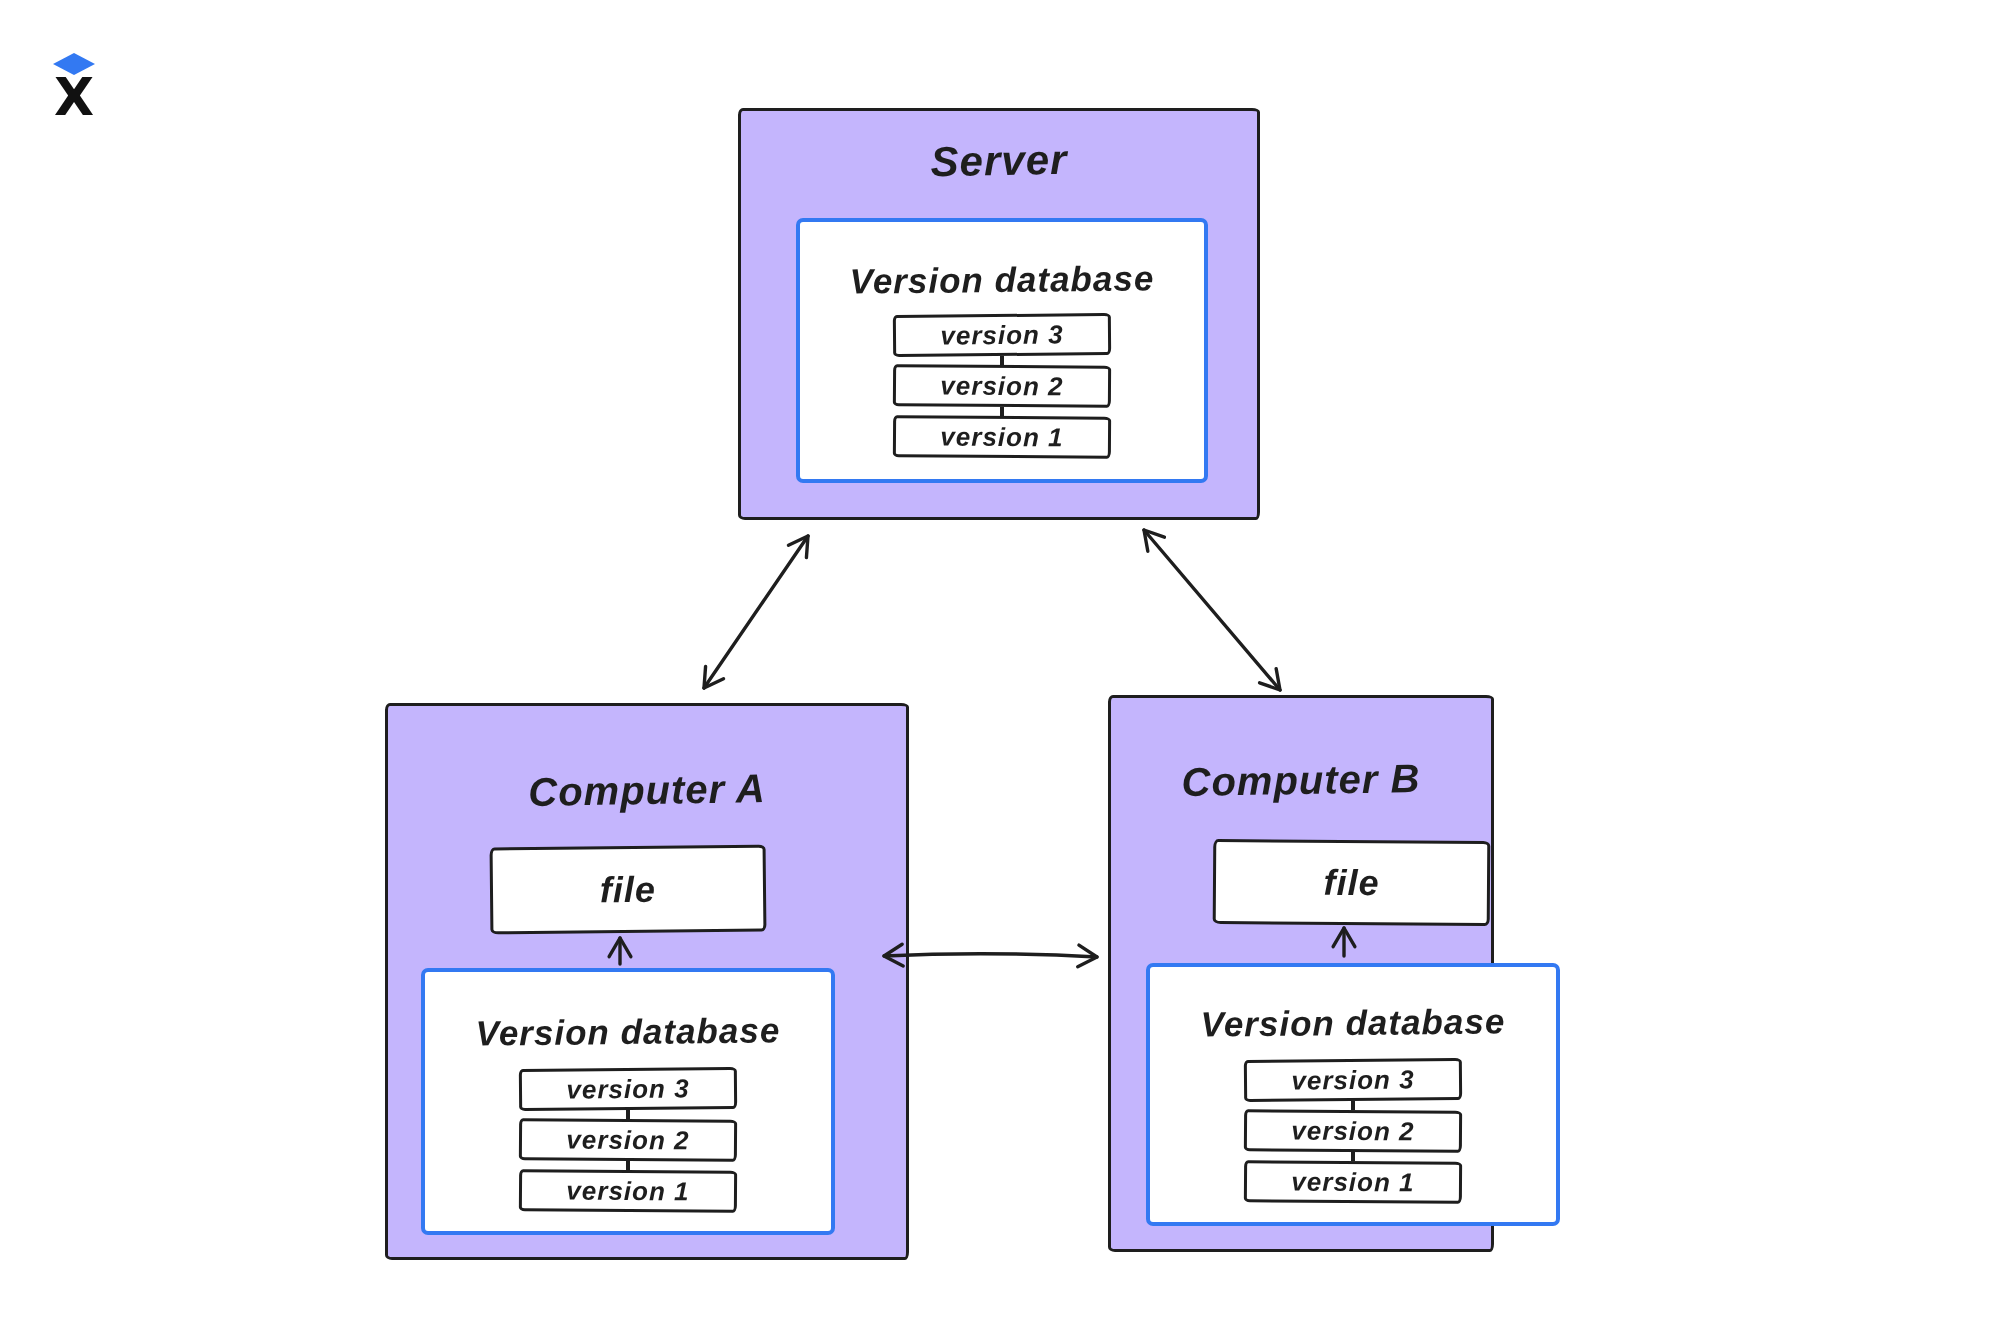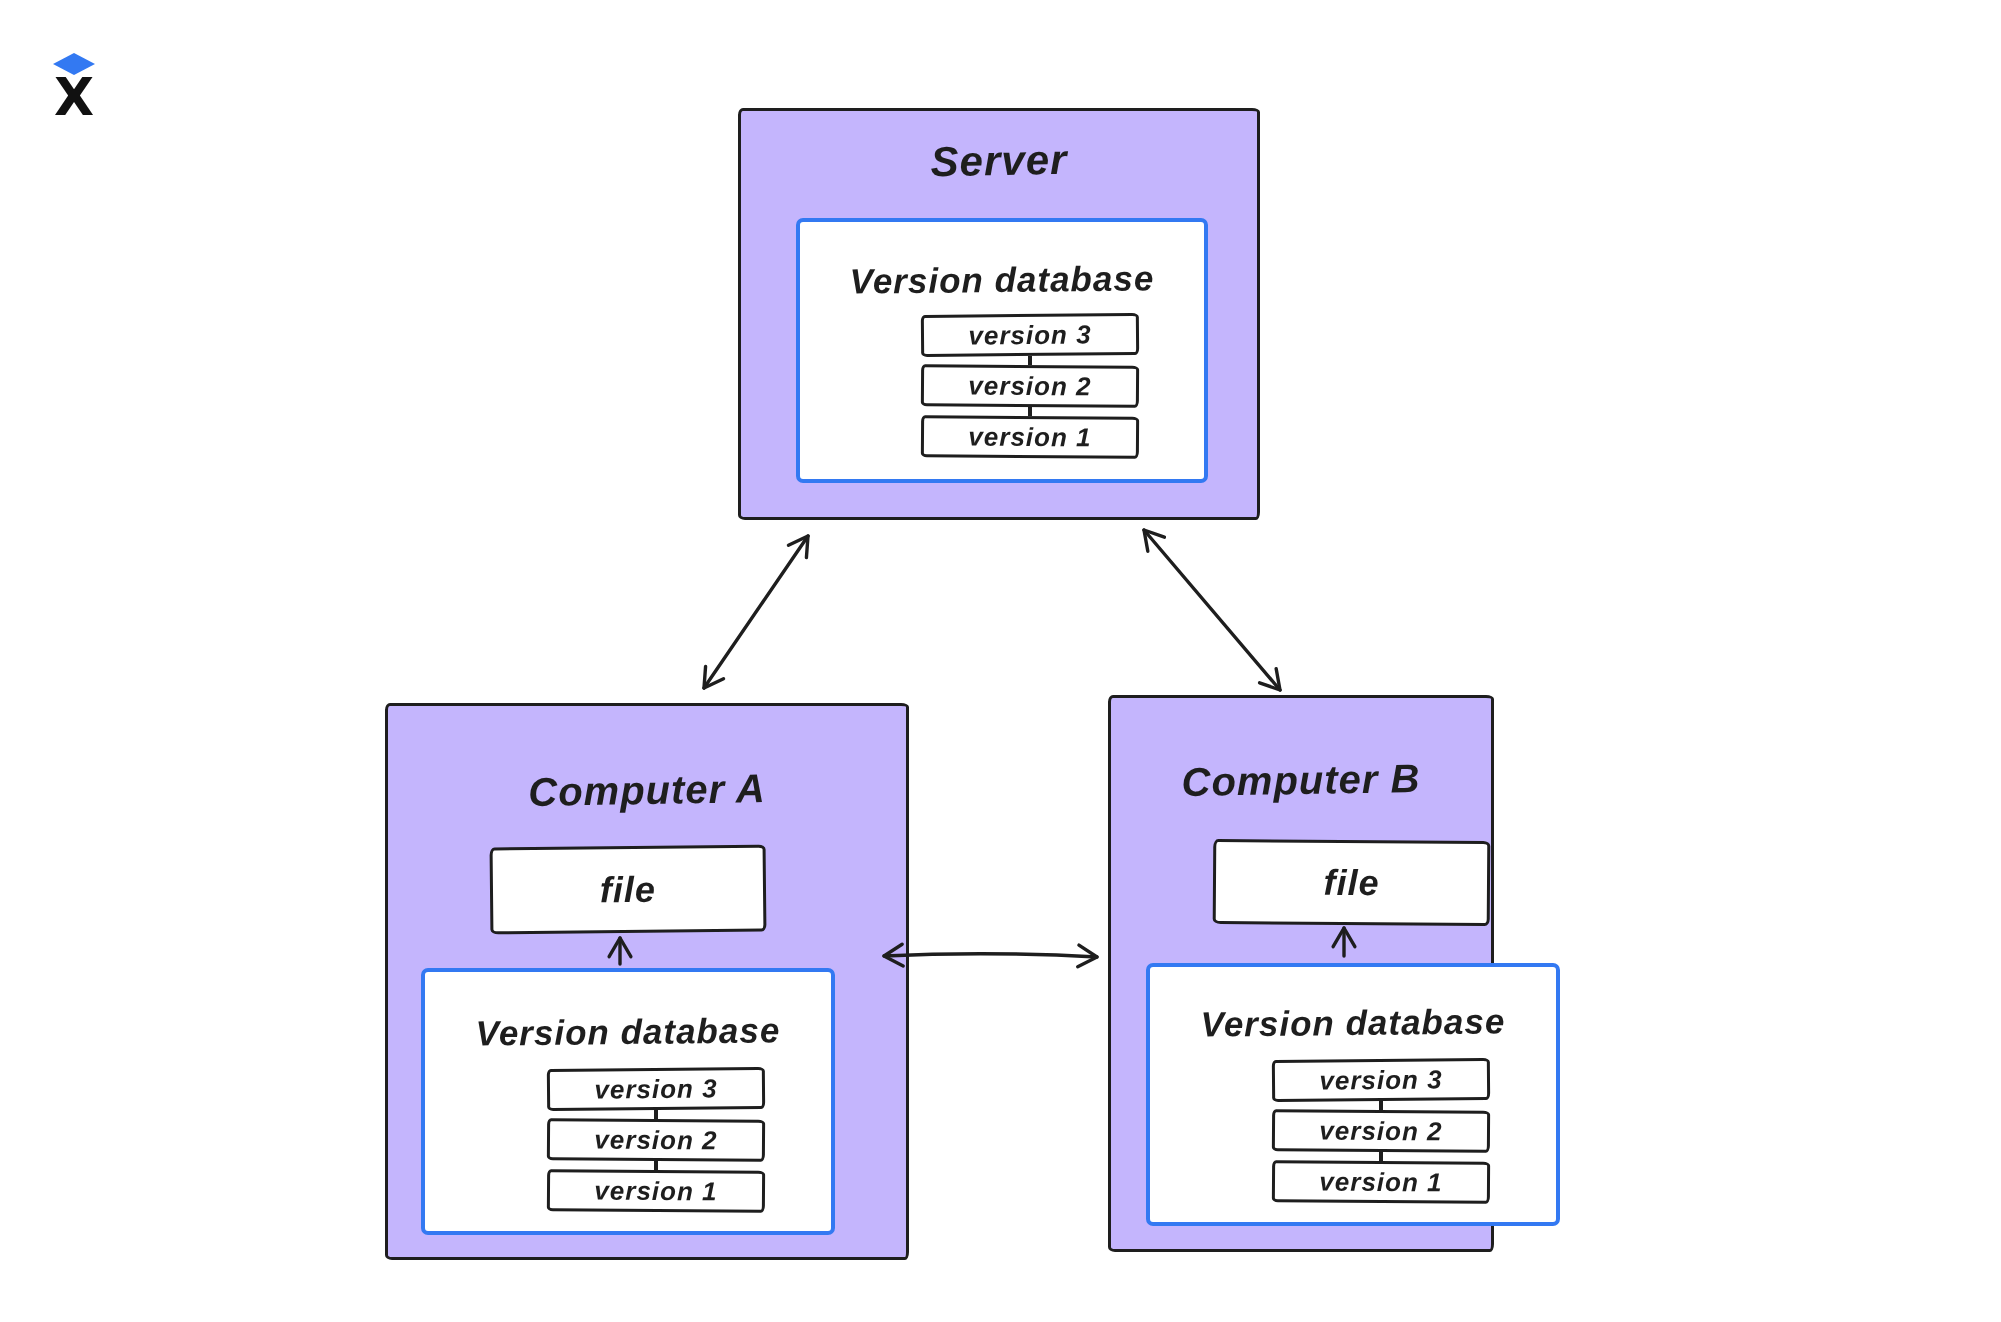--- a/index.html
+++ b/index.html
@@ -45,21 +45,20 @@
     font-size: 35px;
     transform: rotate(-0.6deg);
   }
   .rows {
     position: absolute;
     left: 0;
     width: 100%;
     display: flex;
     flex-direction: column;
     align-items: center;
-    margin-left: 28px;
   }
   .vrow {
     width: 218px;
     height: 42px;
     border: 3px solid var(--ink, #1e1e1e);
     border-radius: 4px 7px 4px 6px / 6px 4px 7px 4px;
     background: #ffffff;
     box-sizing: border-box;
     display: flex;
     align-items: center;

